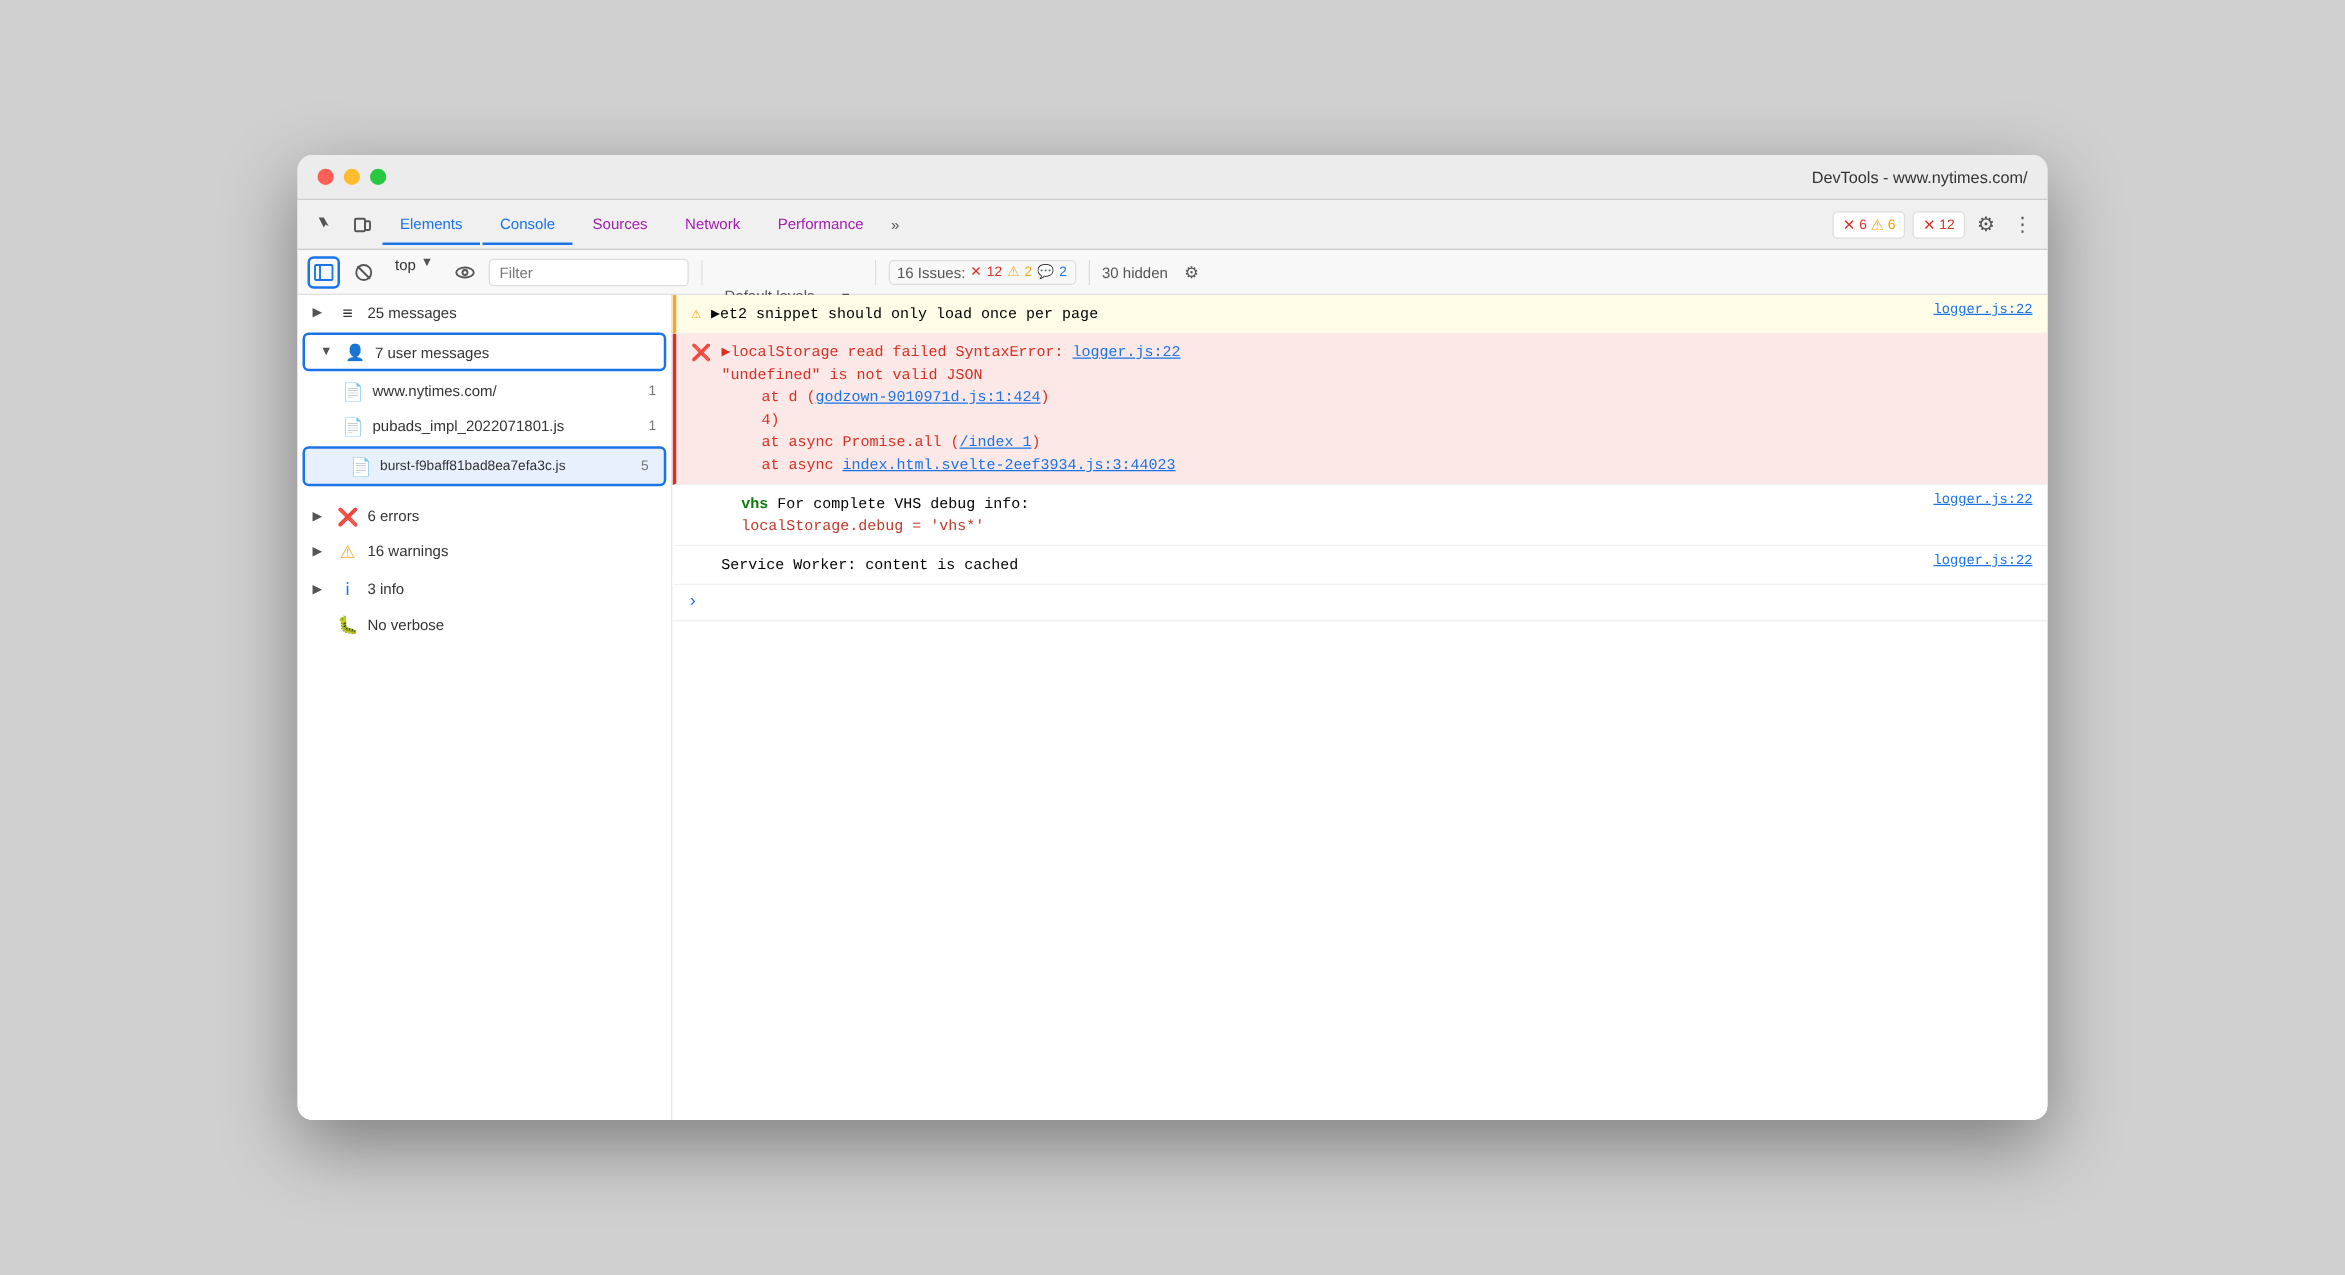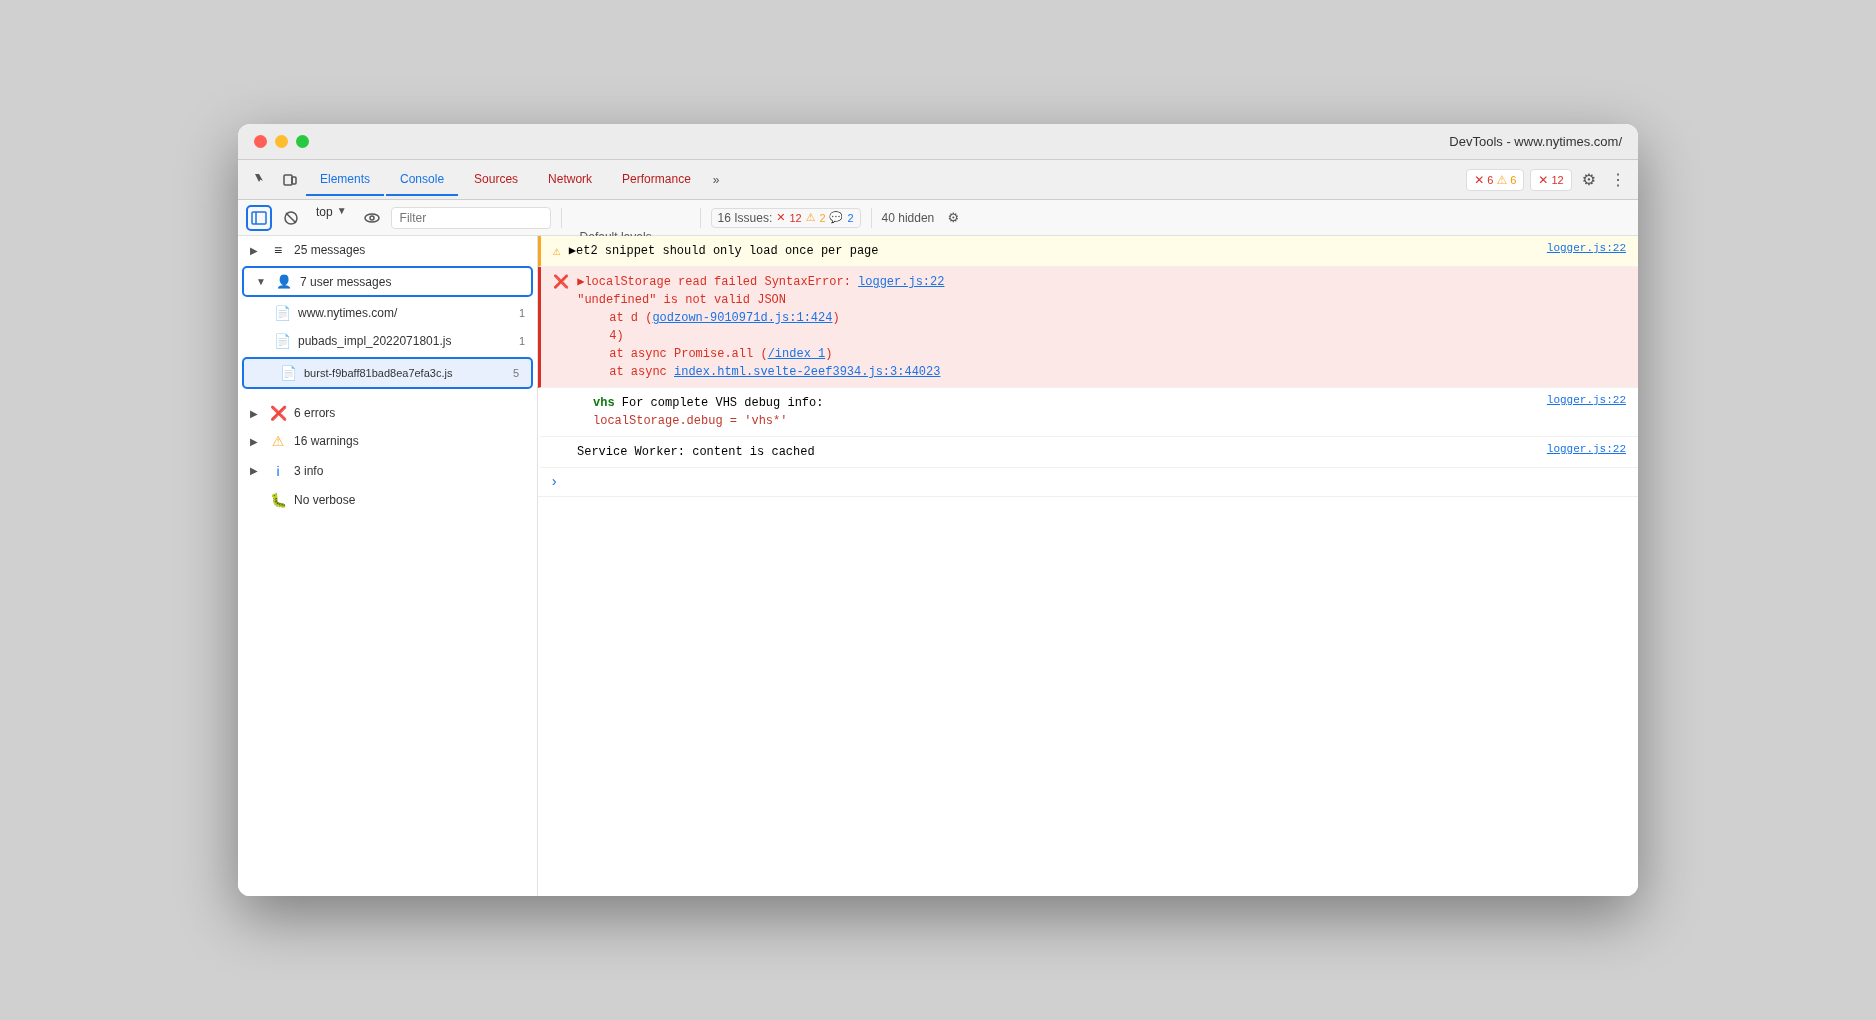--- a/index.html
+++ b/index.html
@@ -69,21 +69,21 @@
       border: none;
       background: none;
       cursor: pointer;
       border-radius: 4px;
       color: #555;
       font-size: 14px;
     }
     .tab {
       padding: 8px 14px;
       font-size: 12px;
-      color: #b91c1c;
+      color: #a21caf;
       cursor: pointer;
       border-bottom: 2px solid transparent;
       white-space: nowrap;
     }
     .tab.active {
       color: #1a73e8;
       border-bottom: 2px solid #1a73e8;
     }
     .tab-more {
       font-size: 12px;
@@ -379,21 +379,21 @@
       <div class="issues-section">
         <span>16 Issues:</span>
         <span style="color:#d93025;font-size:11px;">✕</span>
         <span style="color:#d93025;font-size:11px;">12</span>
         <span style="color:#f9a825;font-size:11px;">⚠</span>
         <span style="color:#f9a825;font-size:11px;">2</span>
         <span style="color:#1a73e8;font-size:11px;">💬</span>
         <span style="color:#1a73e8;font-size:11px;">2</span>
       </div>
       <div class="divider-v"></div>
-      <span class="issues-hidden">40 hidden</span>
+      <span class="issues-hidden">30 hidden</span>
       <button class="toolbar-btn">⚙</button>
     </div>
 
     <div class="main-content">
 
       <div class="sidebar">
 
         <div class="sidebar-item">
           <span class="arrow">▶</span>
           <span class="icon">≡</span>

